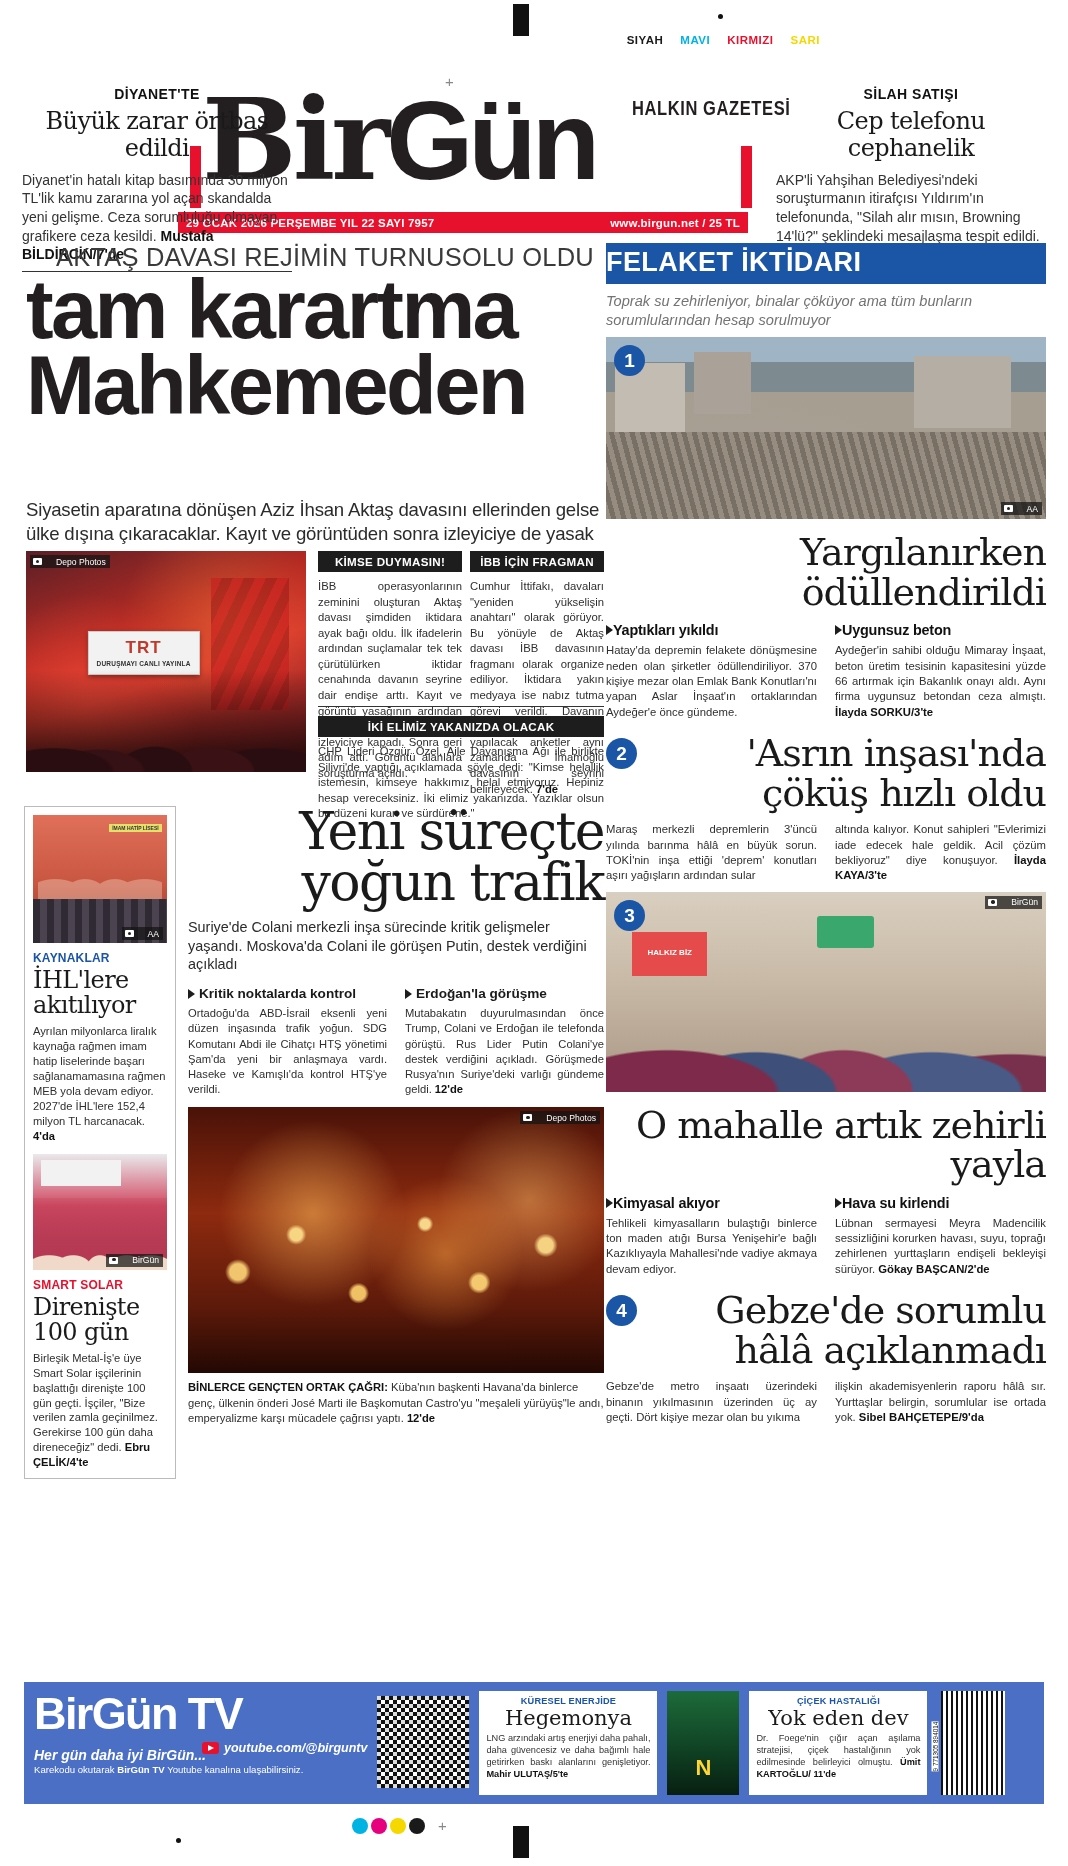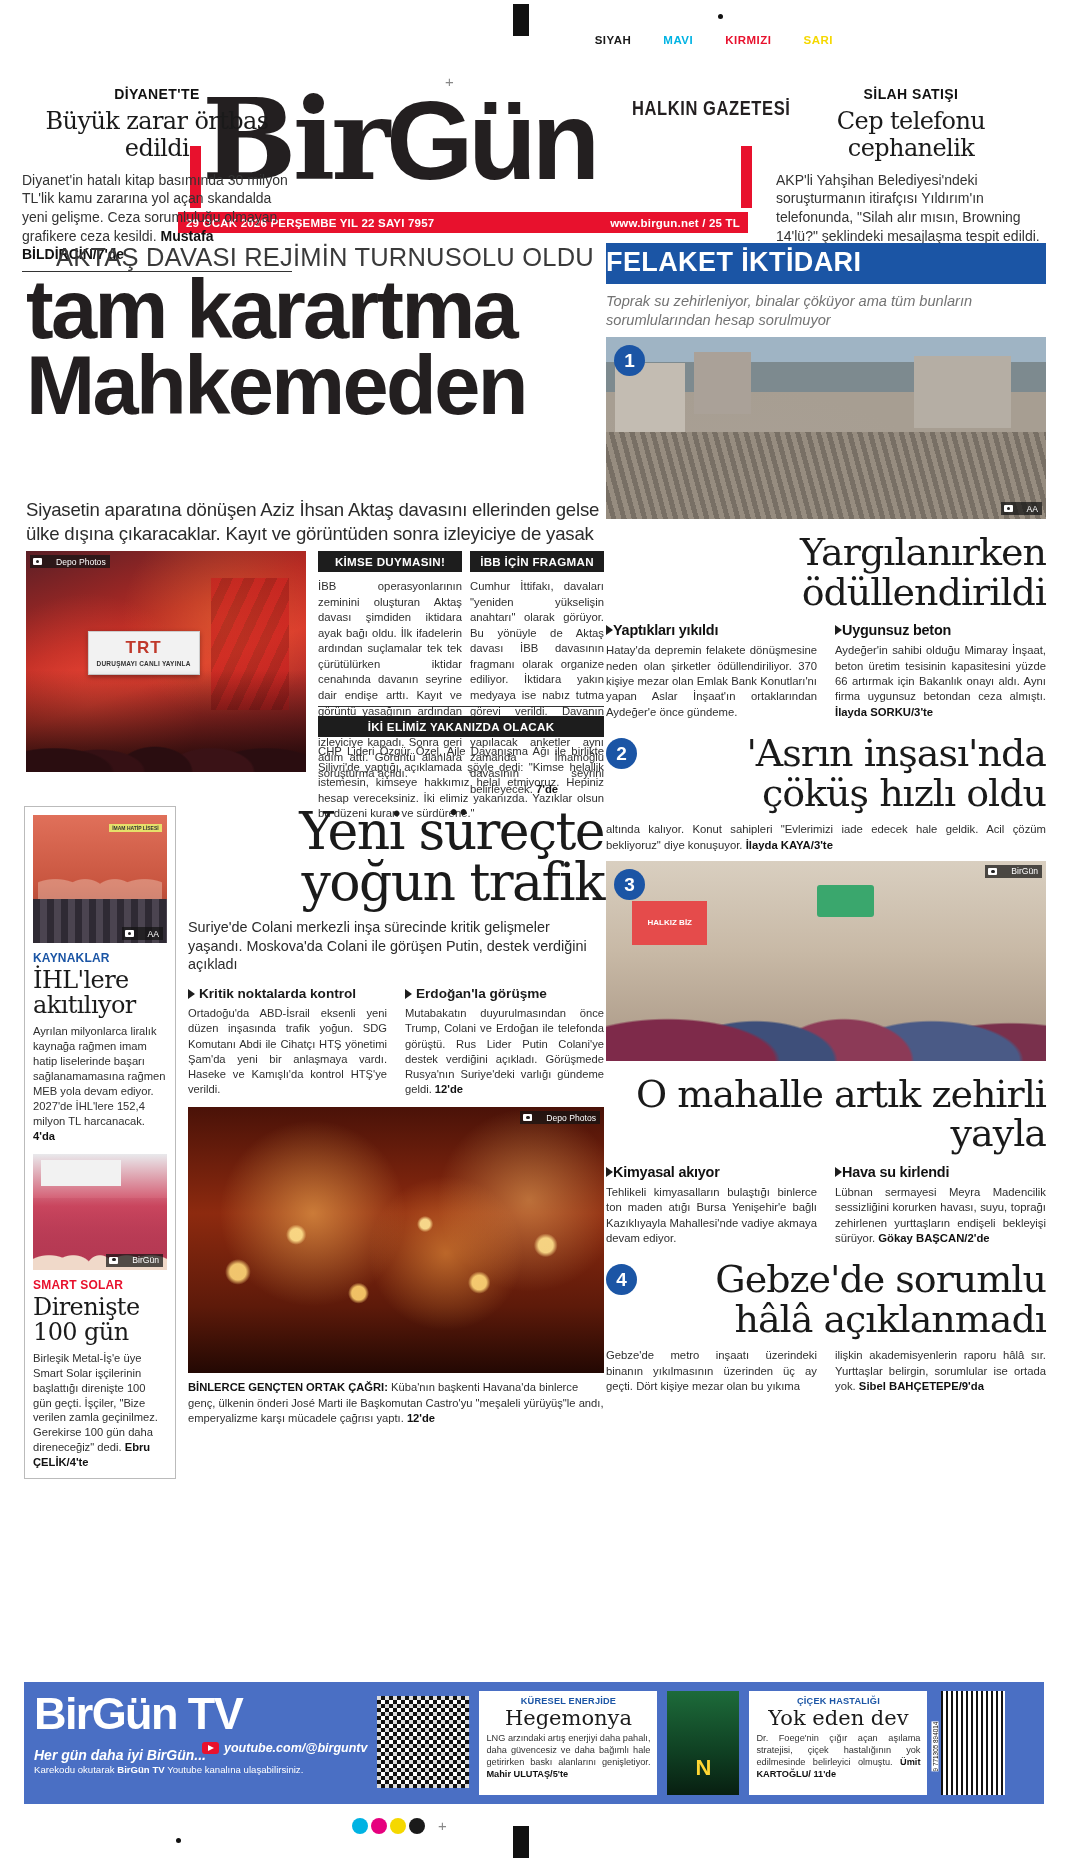--- a/index.html
+++ b/index.html
@@ -28,22 +28,22 @@
     width: 16px; height: 32px; background: #111;
   }
   .reg-dot-tr { position: absolute; left: 718px; top: 14px; width: 5px; height: 5px; border-radius: 50%; background: #111; }
   .reg-dot-bl { position: absolute; left: 176px; top: 1838px; width: 5px; height: 5px; border-radius: 50%; background: #111; }
   .plus-mark { position: absolute; font-size: 15px; color: #888; line-height: 1; }
   .cmyk-ink { position: absolute; display: flex; gap: 3px; left: 352px; top: 1818px; }
   .cmyk-ink i { display:block; width: 16px; height: 16px; border-radius: 50%; }
 
   
   .colorbar {
-    position: absolute; right: 235px; top: 34px;
-    display: flex; gap: 32px;
+    position: absolute; right: 248px; top: 34px;
+    display: flex; gap: 17px;
     font-size: 11.5px; font-weight: 700; letter-spacing: .5px;
   }
 
   
   .masthead { position: absolute; left: 0; top: 84px; width: 1068px; height: 150px; }
   .mast-center { position: absolute; left: 196px; top: 0; width: 560px; }
   .mast-logo {
     font-family: "DejaVu Serif", serif;
     font-size: 112px; font-weight: 700; line-height: 1;
     letter-spacing: -4px; color: #231f20;
@@ -480,20 +480,21 @@
         </div>
       </div>
     </div>
 
     <div class="rail-item">
       <div class="titlerow">
         <div class="badge-num">2</div>
         <div class="rail-head">'Asrın inşası'nda çöküş hızlı oldu</div>
       </div>
       <div class="twocol">
+        <div class="c">Maraş merkezli depremlerin 3'üncü yılında barınma hâlâ en büyük sorun. TOKİ'nin inşa ettiği 'deprem' konutları aşırı yağışların ardından sular</div>
         <div class="c"><span>altında kalıyor. Konut sahipleri "Evlerimizi iade edecek hale geldik. Acil çözüm bekliyoruz" diye konuşuyor.</span> <b>İlayda KAYA/3'te</b></div>
       </div>
     </div>
 
     <div class="women-photo">
       <div class="wp-sign">HALKIZ BİZ</div>
       <div class="wp-sign2"></div>
       <div class="wp-figs"></div>
       <div class="badge-num" style="left:8px; top:8px;">3</div>
       <div class="credit right">

